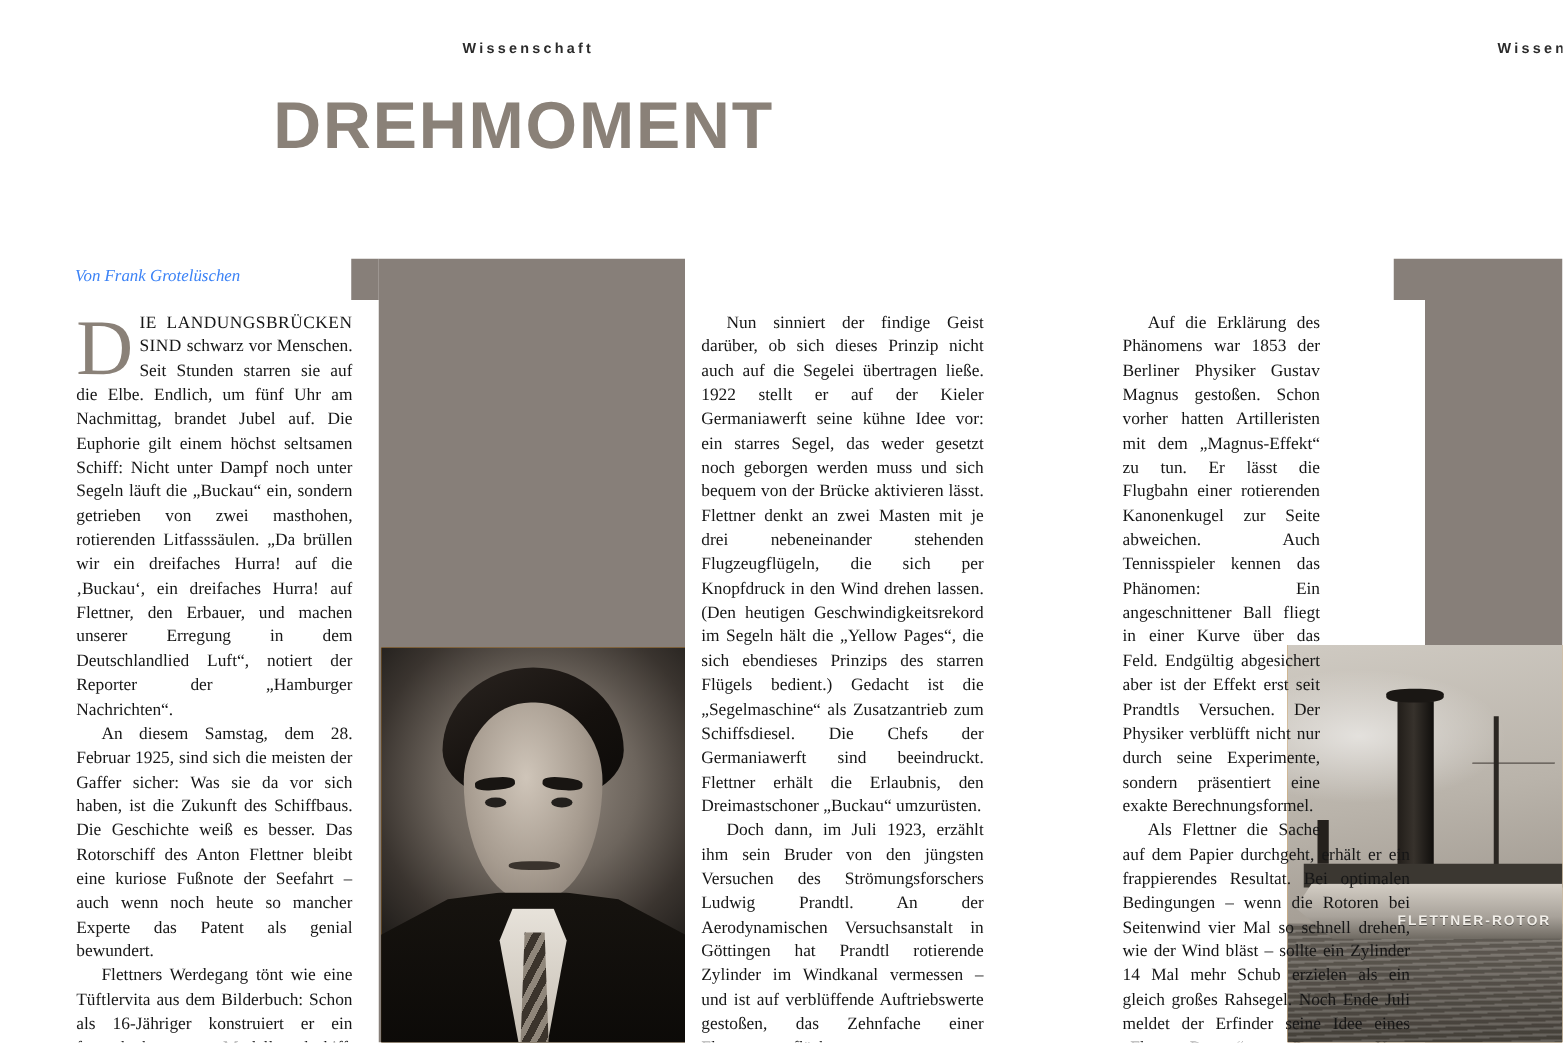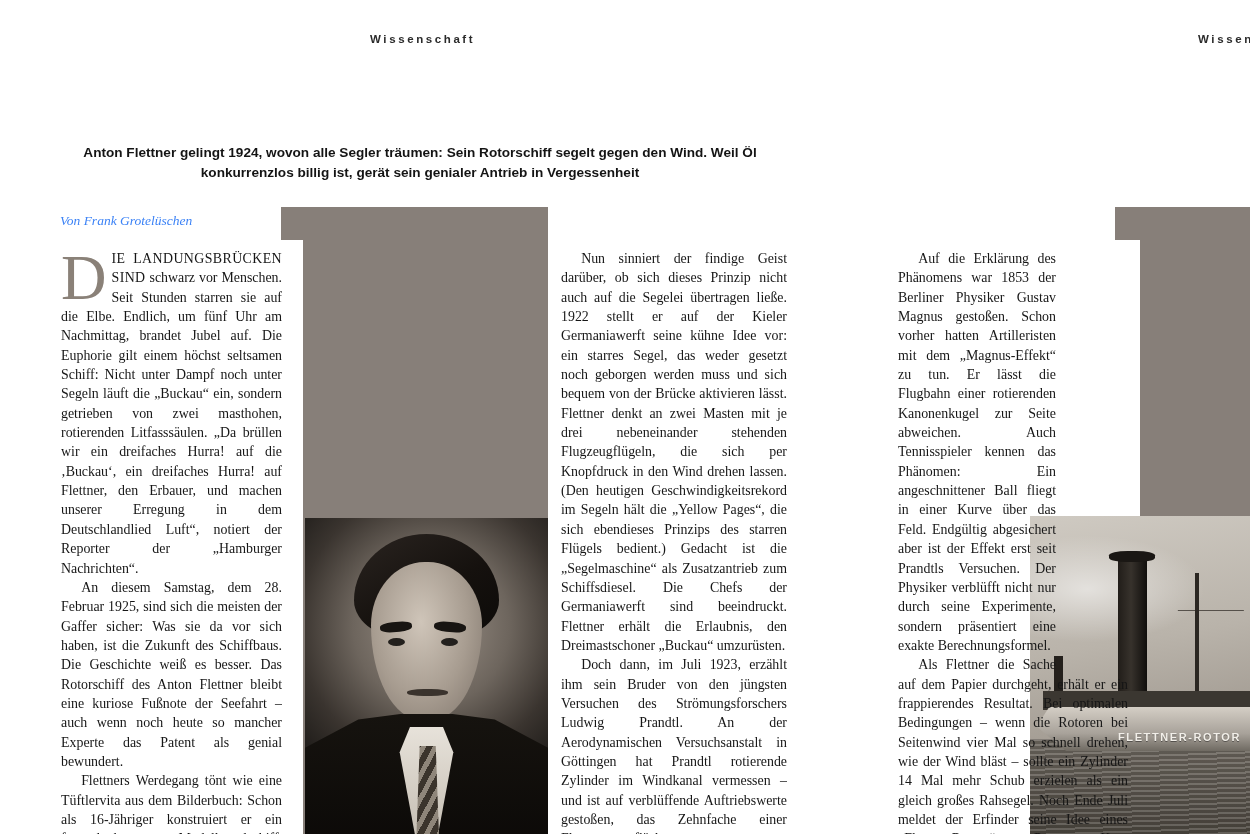--- a/index.html
+++ b/index.html
@@ -218,21 +218,21 @@
   .smallcaps { font-variant: small-caps; letter-spacing: 0.4px; }
 </style>
 </head>
 <body>
 
 <div class="page">
 
   <div class="runhead left">Wissenschaft</div>
   <div class="runhead right">Wissen</div>
 
-  <div class="standfirst">Anton Flettner gelingt 1924, wovon alle Segler träumen: Sein Rotorschiff segelt gegen den Wind. Weil Öl konkurrenzlos billig ist, gerät sein genialer Antrieb in Vergessenheit</div>
+  <div class="headline">DREHMOMENT</div>
   <div class="byline">Von Frank Grotelüschen</div>
 
   <div class="art art-left-top"></div>
   <div class="art art-left-main"></div>
 
   <div class="photo photo-portrait">
     <div class="bg"></div>
     <div class="hair"></div>
     <div class="face"></div>
     <div class="brow-l"></div>

